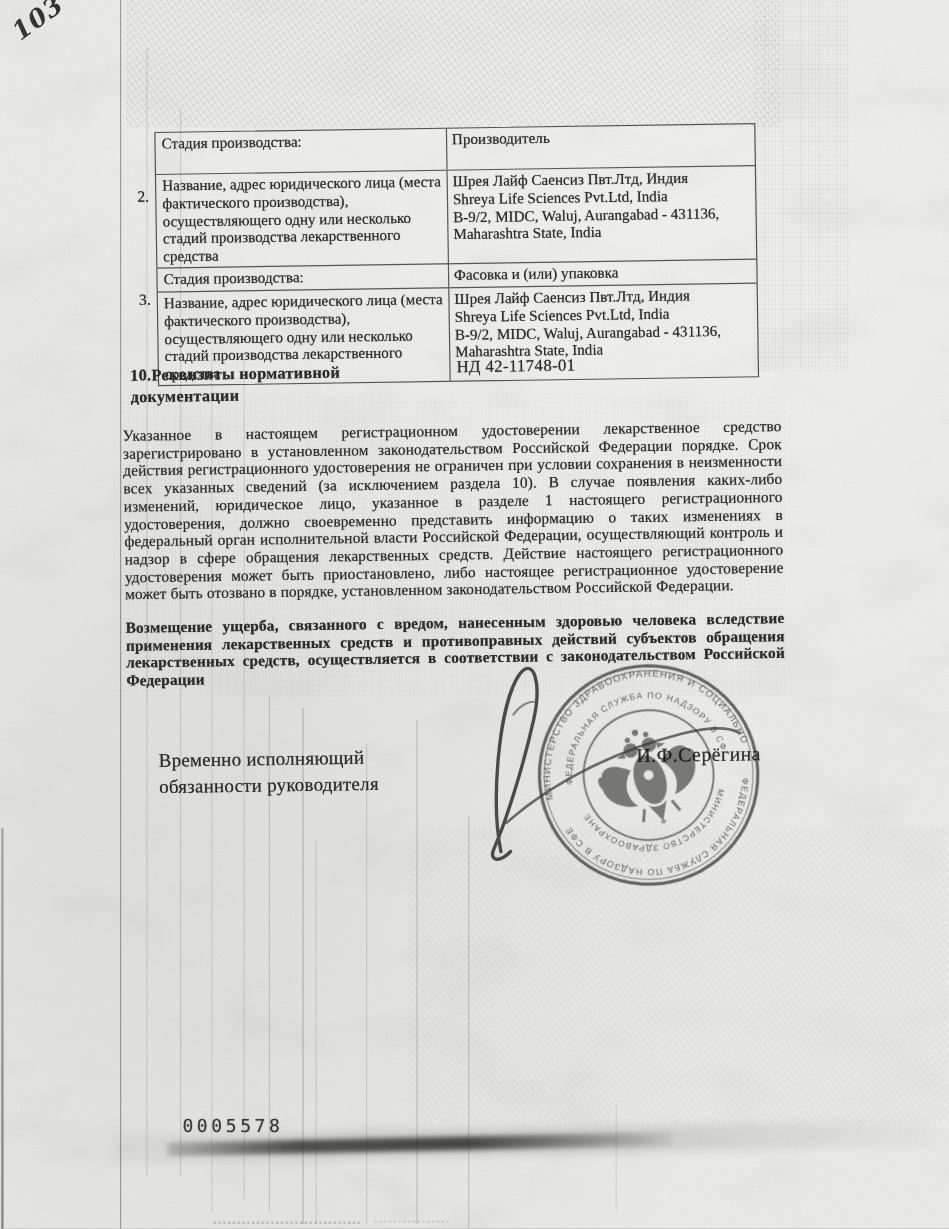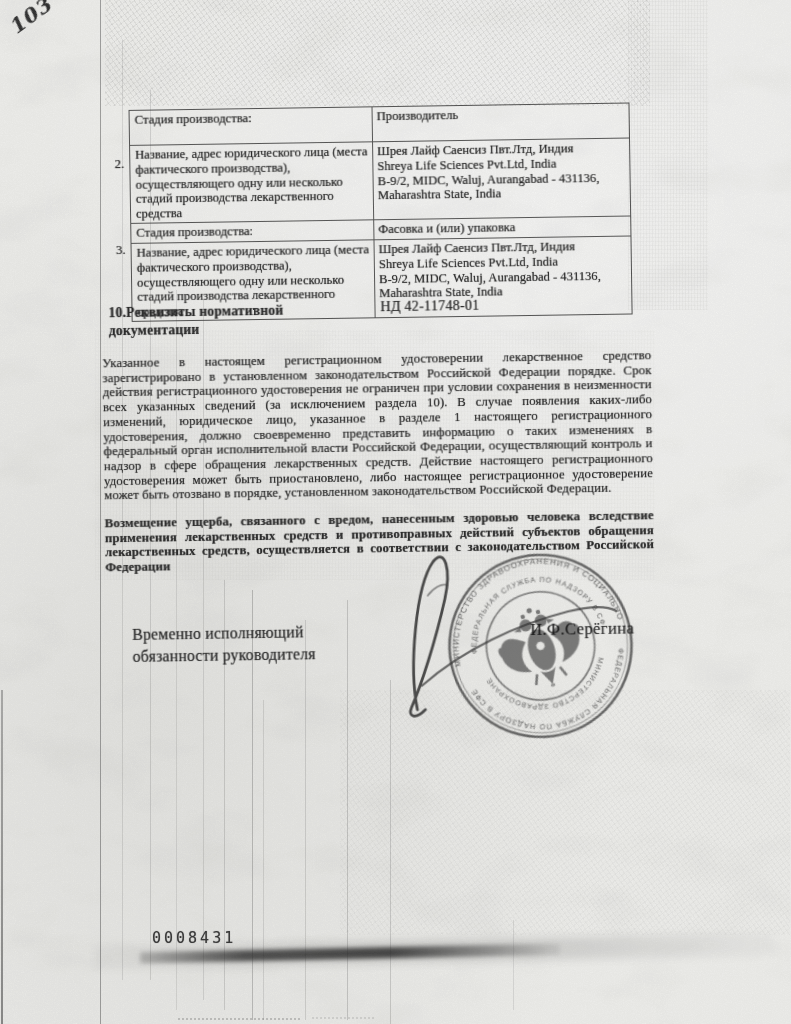--- a/index.html
+++ b/index.html
@@ -186,21 +186,21 @@
       <g fill="none" stroke="#2e2e2e" stroke-linecap="round" opacity=".88">
         <path stroke-width="2.8" d="M 58,172 C 50,130 58,48 76,24 C 88,10 94,32 87,62 C 77,104 62,148 52,170 C 48,179 56,182 66,172"></path>
         <path stroke-width="2.3" d="M 63,148 C 105,112 160,88 210,76 C 232,71 248,70 258,76" opacity=".8"></path>
         <path stroke-width="1.8" d="M 70,58 C 76,50 84,46 90,48" opacity=".6"></path>
       </g>
     </svg>
 
   </div>
 
   <div class="mark-103">103</div>
-  <div class="serial">0008431</div>
+  <div class="serial">0005578</div>
   <div class="smudge smudge-light"></div>
   <div class="smudge smudge-dark"></div>
   <div class="dotline" style="left:178px; top:1018px; width:122px; opacity:.6;"></div>
   <div class="dotline" style="left:312px; top:1017px; width:62px; opacity:.35;"></div>
 
   <svg class="grain" width="791" height="1024">
     <defs>
       <filter id="grainf">
         <feTurbulence type="fractalNoise" baseFrequency="0.9" numOctaves="2" seed="7" stitchTiles="stitch"></feTurbulence>
         <feColorMatrix type="matrix" values="0 0 0 0 0.2  0 0 0 0 0.2  0 0 0 0 0.2  0.6 0.6 0.6 0 0"></feColorMatrix>

